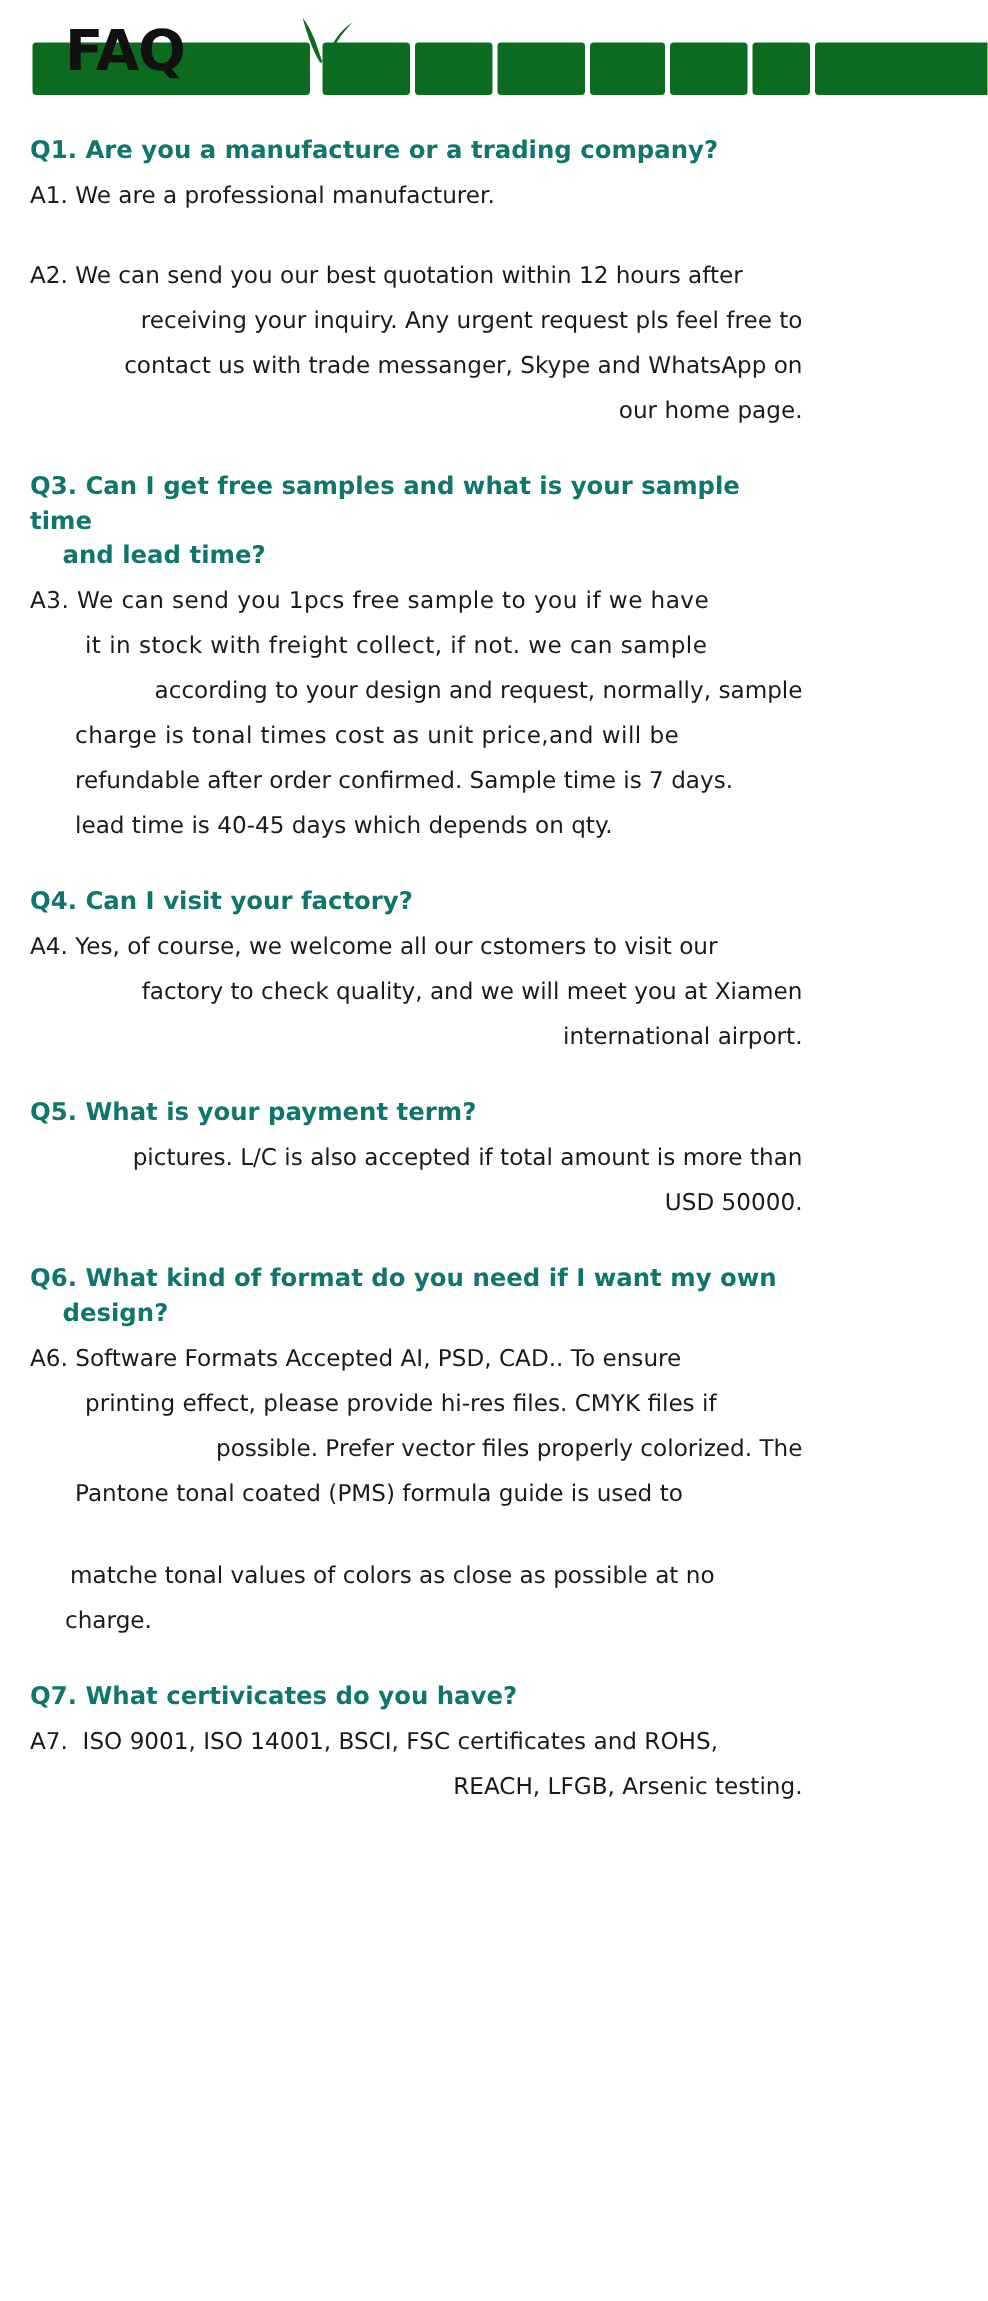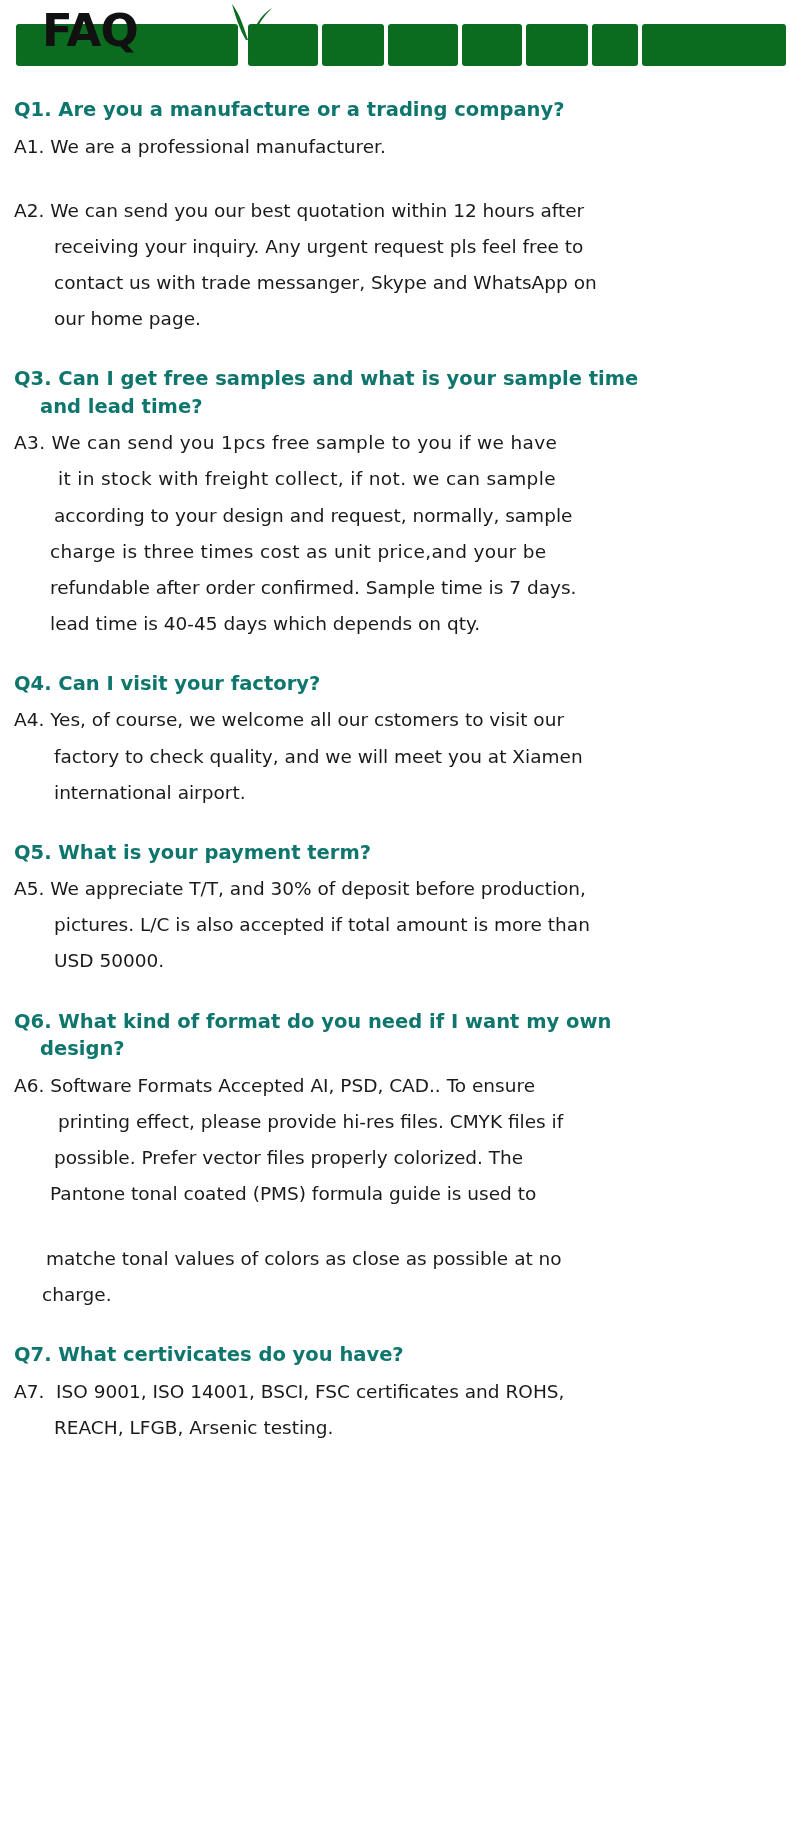--- a/index.html
+++ b/index.html
@@ -10,21 +10,21 @@
   body {
     width: 790px;
     min-height: 1841px;
     font-family: "DejaVu Sans", sans-serif;
     color: #1a1a1a;
     -webkit-font-smoothing: antialiased;
   }
   .page {
     width: 666px;
     position: relative;
-    padding: 6px;
+    padding: 16px;
     box-sizing: border-box;
   }
 
   
   .header {
     position: relative;
     height: 68px;
     margin: 0 0 22px 0;
   }
   .bamboo {
@@ -77,21 +77,21 @@
     font-family: "DejaVu Sans", sans-serif;
     font-size: 18.5px;
     line-height: 1.95;
     color: #1a1a1a;
     margin: 0;
   }
   .a-line {
     display: block;
     white-space: pre;
   }
-  .indent1 { padding-left: 40px; }
+  .indent1 { padding-left: 40px; text-align: right; }
   .indent2 { padding-left: 44px; }
   .indent3 { padding-left: 36px; }
   .indent4 { padding-left: 32px; margin-top: 29px; }
   .indent5 { padding-left: 28px; }
   .tight { letter-spacing: 0.35px; }
 </style>
 </head>
 <body>
 
 <div class="page">
@@ -137,21 +137,21 @@
 
     <div class="qa">
       <div class="q">
         <span>Q3. Can I get free samples and what is your sample time</span>
         <span class="q-cont">and lead time?</span>
       </div>
       <div class="a">
         <span class="a-line tight">A3. We can send you 1pcs free sample to you if we have</span>
         <span class="a-line tight indent2">it in stock with freight collect, if not. we can sample</span>
         <span class="a-line indent1">according to your design and request, normally, sample</span>
-        <span class="a-line tight indent3">charge is three times cost as unit price,and your be</span>
+        <span class="a-line tight indent3">charge is tonal times cost as unit price,and will be</span>
         <span class="a-line indent3">refundable after order confirmed. Sample time is 7 days.</span>
         <span class="a-line indent3">lead time is 40-45 days which depends on qty.</span>
       </div>
     </div>
 
     <div class="qa">
       <div class="q">
         <span>Q4. Can I visit your factory?</span>
       </div>
       <div class="a">
@@ -159,21 +159,20 @@
         <span class="a-line indent1">factory to check quality, and we will meet you at Xiamen</span>
         <span class="a-line indent1">international airport.</span>
       </div>
     </div>
 
     <div class="qa">
       <div class="q">
         <span>Q5. What is your payment term?</span>
       </div>
       <div class="a">
-        <span class="a-line">A5. We appreciate T/T, and 30% of deposit before production,</span>
         <span class="a-line indent1">pictures. L/C is also accepted if total amount is more than</span>
         <span class="a-line indent1">USD 50000.</span>
       </div>
     </div>
 
     <div class="qa">
       <div class="q">
         <span>Q6. What kind of format do you need if I want my own</span>
         <span class="q-cont">design?</span>
       </div>

